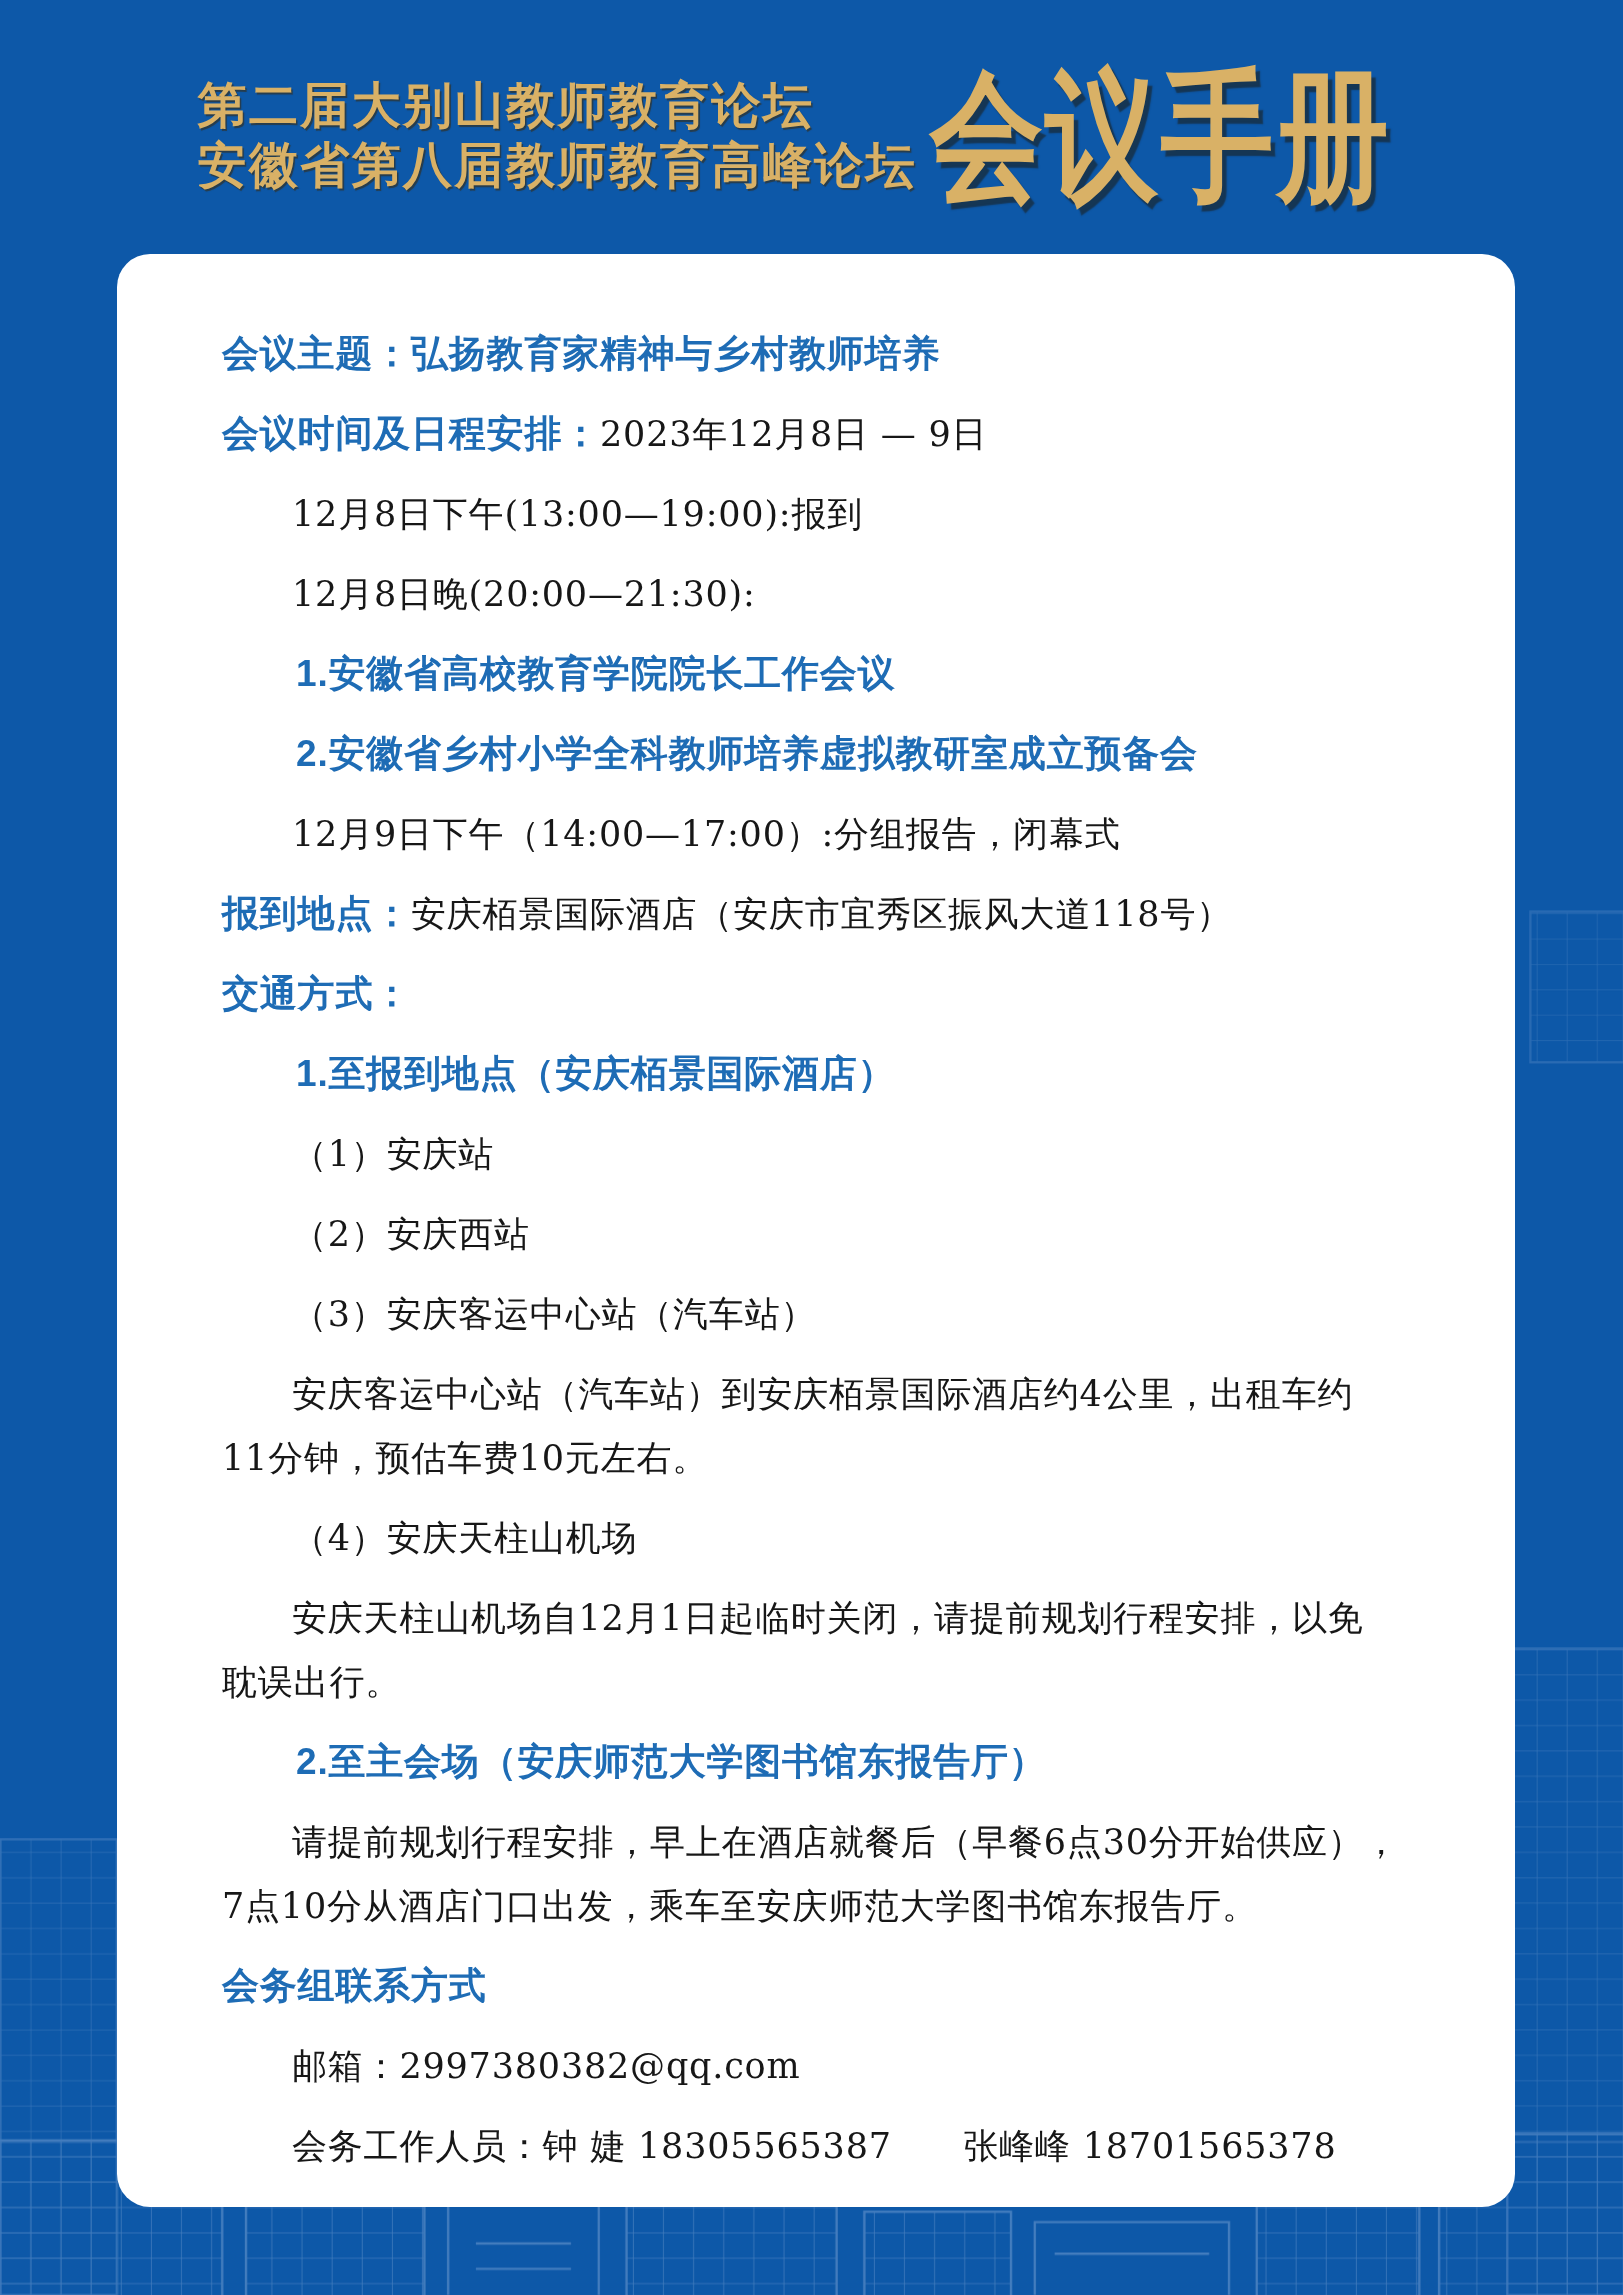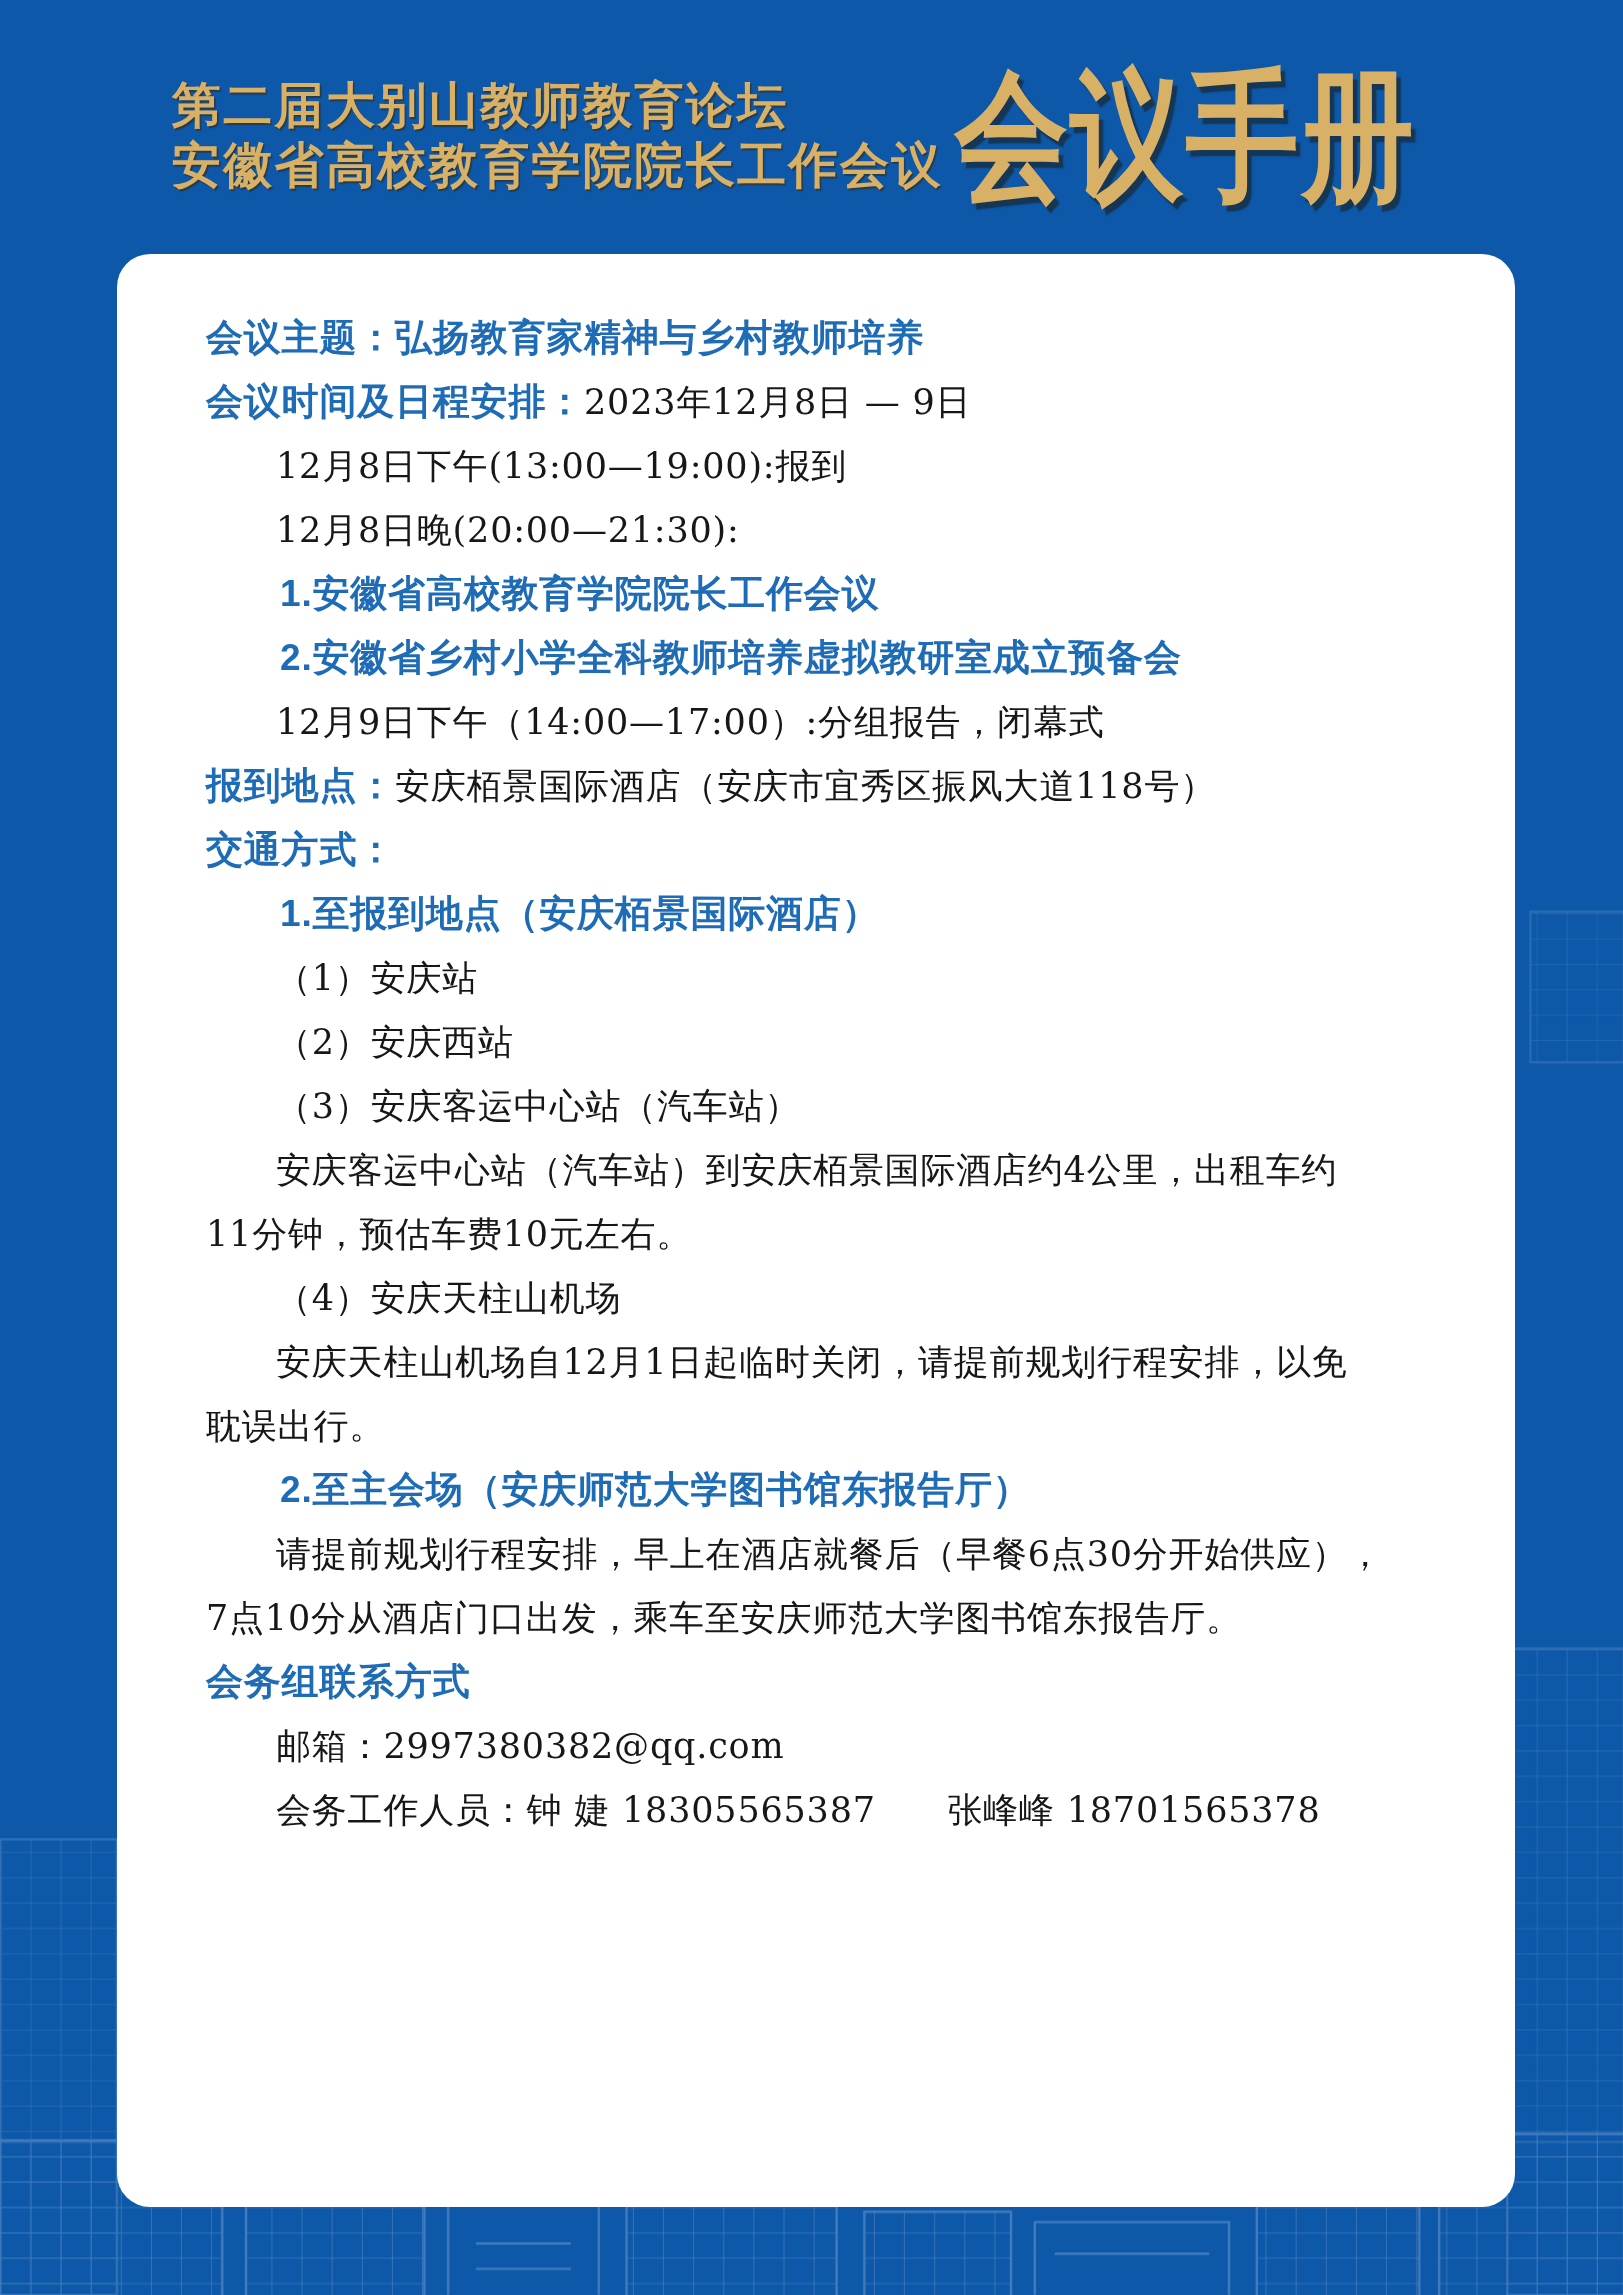--- a/index.html
+++ b/index.html
@@ -37,21 +37,21 @@
     text-shadow:5.6px 6.3px 1.6px rgba(30,19,0,.5);
     white-space:nowrap;margin-left:-8px;
   }
   
   .card{
     position:absolute;left:117px;top:254px;width:1398px;height:1953px;
     background:var(--card-bg);border-radius:33px;
     box-sizing:border-box;padding:52px 79px 0 89px;
   }
   .line{
-    margin:0;font-size:35px;line-height:64px;
+    margin:16px;font-size:35px;line-height:64px;
     color:var(--body-black);
     font-family:"DejaVu Serif","Liberation Serif",serif;
     letter-spacing:0.8px;white-space:pre-line;
   }
   .line.heading{
     color:var(--label-blue);
     font-family:"Liberation Sans",sans-serif;
     font-weight:700;font-size:37px;letter-spacing:0.8px;
   }
   .line .field-label{
@@ -85,21 +85,21 @@
       <path d="M1305 2895v-92h245v92M1330 2843h195"></path>
       <rect x="1585" y="2732" width="205" height="165" fill="url(#grid)"></rect>
       <rect x="1815" y="2692" width="245" height="205" fill="url(#grid)"></rect>
       <path d="M0 2702h2048" opacity="0.5"></path>
     </g>
   </svg>
 
   <div class="header">
     <div class="title-block">
       <div>第二届大别山教师教育论坛</div>
-      <div>安徽省高校教育学院院长工作会议</div>
+      <div>安徽省第八届教师教育高峰论坛</div>
     </div>
     <div class="handbook-title">会议手册</div>
   </div>
 
   <main class="card" id="card-body">
       <p class="line heading">会议主题：弘扬教育家精神与乡村教师培养</p>
       <p class="line mixed"><span class="field-label">会议时间及日程安排：</span><span>2023年12月8日 — 9日</span></p>
       <p class="line body indent">12月8日下午(13:00—19:00):报到</p>
       <p class="line body indent">12月8日晚(20:00—21:30):</p>
       <p class="line heading indent">1.安徽省高校教育学院院长工作会议</p>

